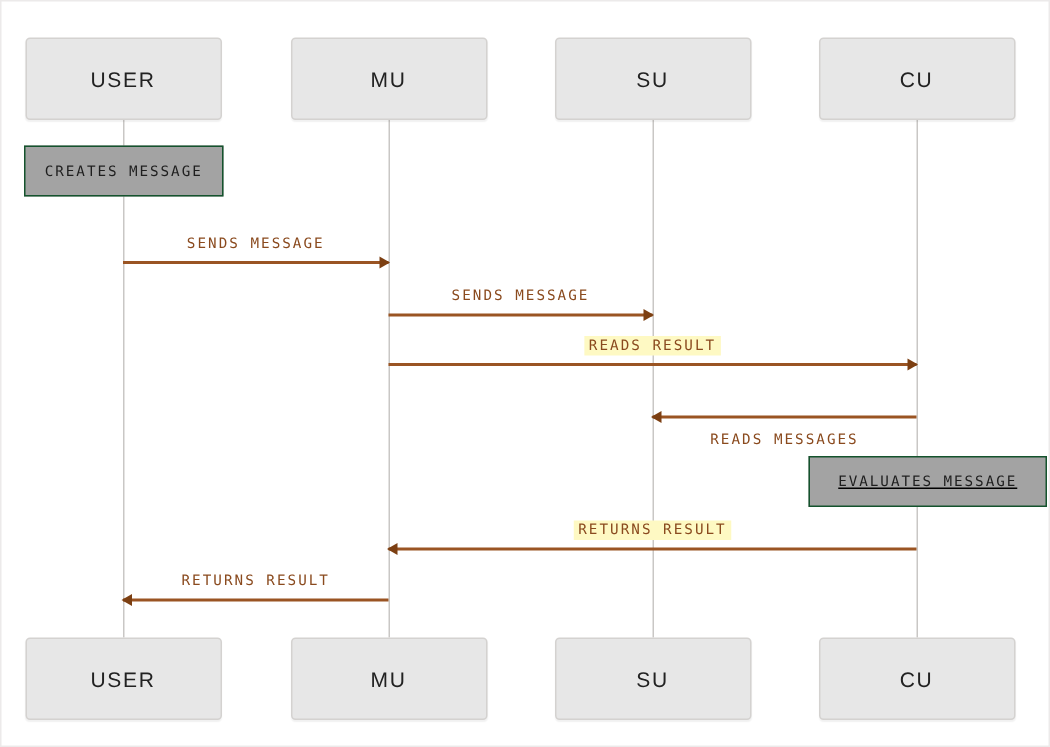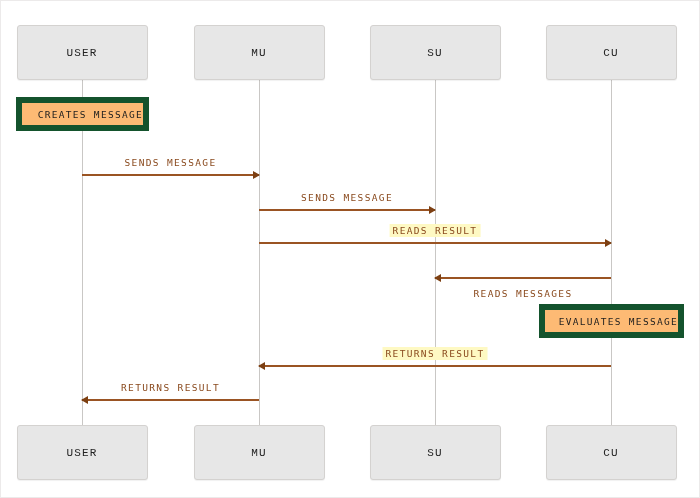--- a/index.html
+++ b/index.html
@@ -35,36 +35,36 @@
     background: #e7e7e7;
     border: 1px solid #d4d2d0;
     border-radius: 3px;
     box-sizing: border-box;
     display: flex;
     align-items: center;
     justify-content: center;
     box-shadow: 0 1px 1px rgba(0,0,0,0.06);
   }
   .actor-label {
-    font-family: Liberation Mono, monospace;
-    font-size: 11px;
+    font-family: Liberation Sans, sans-serif;
+    font-size: 14px;
     letter-spacing: 1.1px;
     color: #222222;
   }
 
   
   .note-box {
     position: absolute;
     height: 34px;
-    background: #fdba74;
-    border: 6px solid #14532d;
+    background: #a3a3a3;
+    border: 1px solid #14532d;
     box-sizing: border-box;
     display: flex;
     align-items: center;
-    justify-content: flex-end;
+    justify-content: center;
     z-index: 4;
   }
   .note-label {
     font-family: "DejaVu Sans Mono", "Liberation Mono", monospace;
     font-size: 9.5px;
     letter-spacing: 1.3px;
     color: #1e1e1e;
     white-space: nowrap;
   }
 
@@ -158,21 +158,21 @@
       <div class="msg to-left" style="left: 81px; width: 177px; top: 398px;">
         <span class="head"></span>
       </div>
       <div class="msg-label" style="left: 169.5px; top: 380px;">RETURNS RESULT</div>
     </div>
 
   <div id="notes">
       <div class="note-box" style="left: 15px; top: 96px; width: 133px;">
         <span class="note-label">CREATES MESSAGE</span>
       </div>
-      <div class="note-box" style="left: 538px; top: 303px; width: 145px;">
+      <div class="note-box" style="left: 538px; top: 303px; width: 159px; text-decoration: underline;">
         <span class="note-label">EVALUATES MESSAGE</span>
       </div>
     </div>
 
   <div id="actors-bottom">
       <div class="actor-box" style="left: 15.5px; top: 424px;">
         <span class="actor-label">USER</span>
       </div>
       <div class="actor-box" style="left: 192.5px; top: 424px;">
         <span class="actor-label">MU</span>

